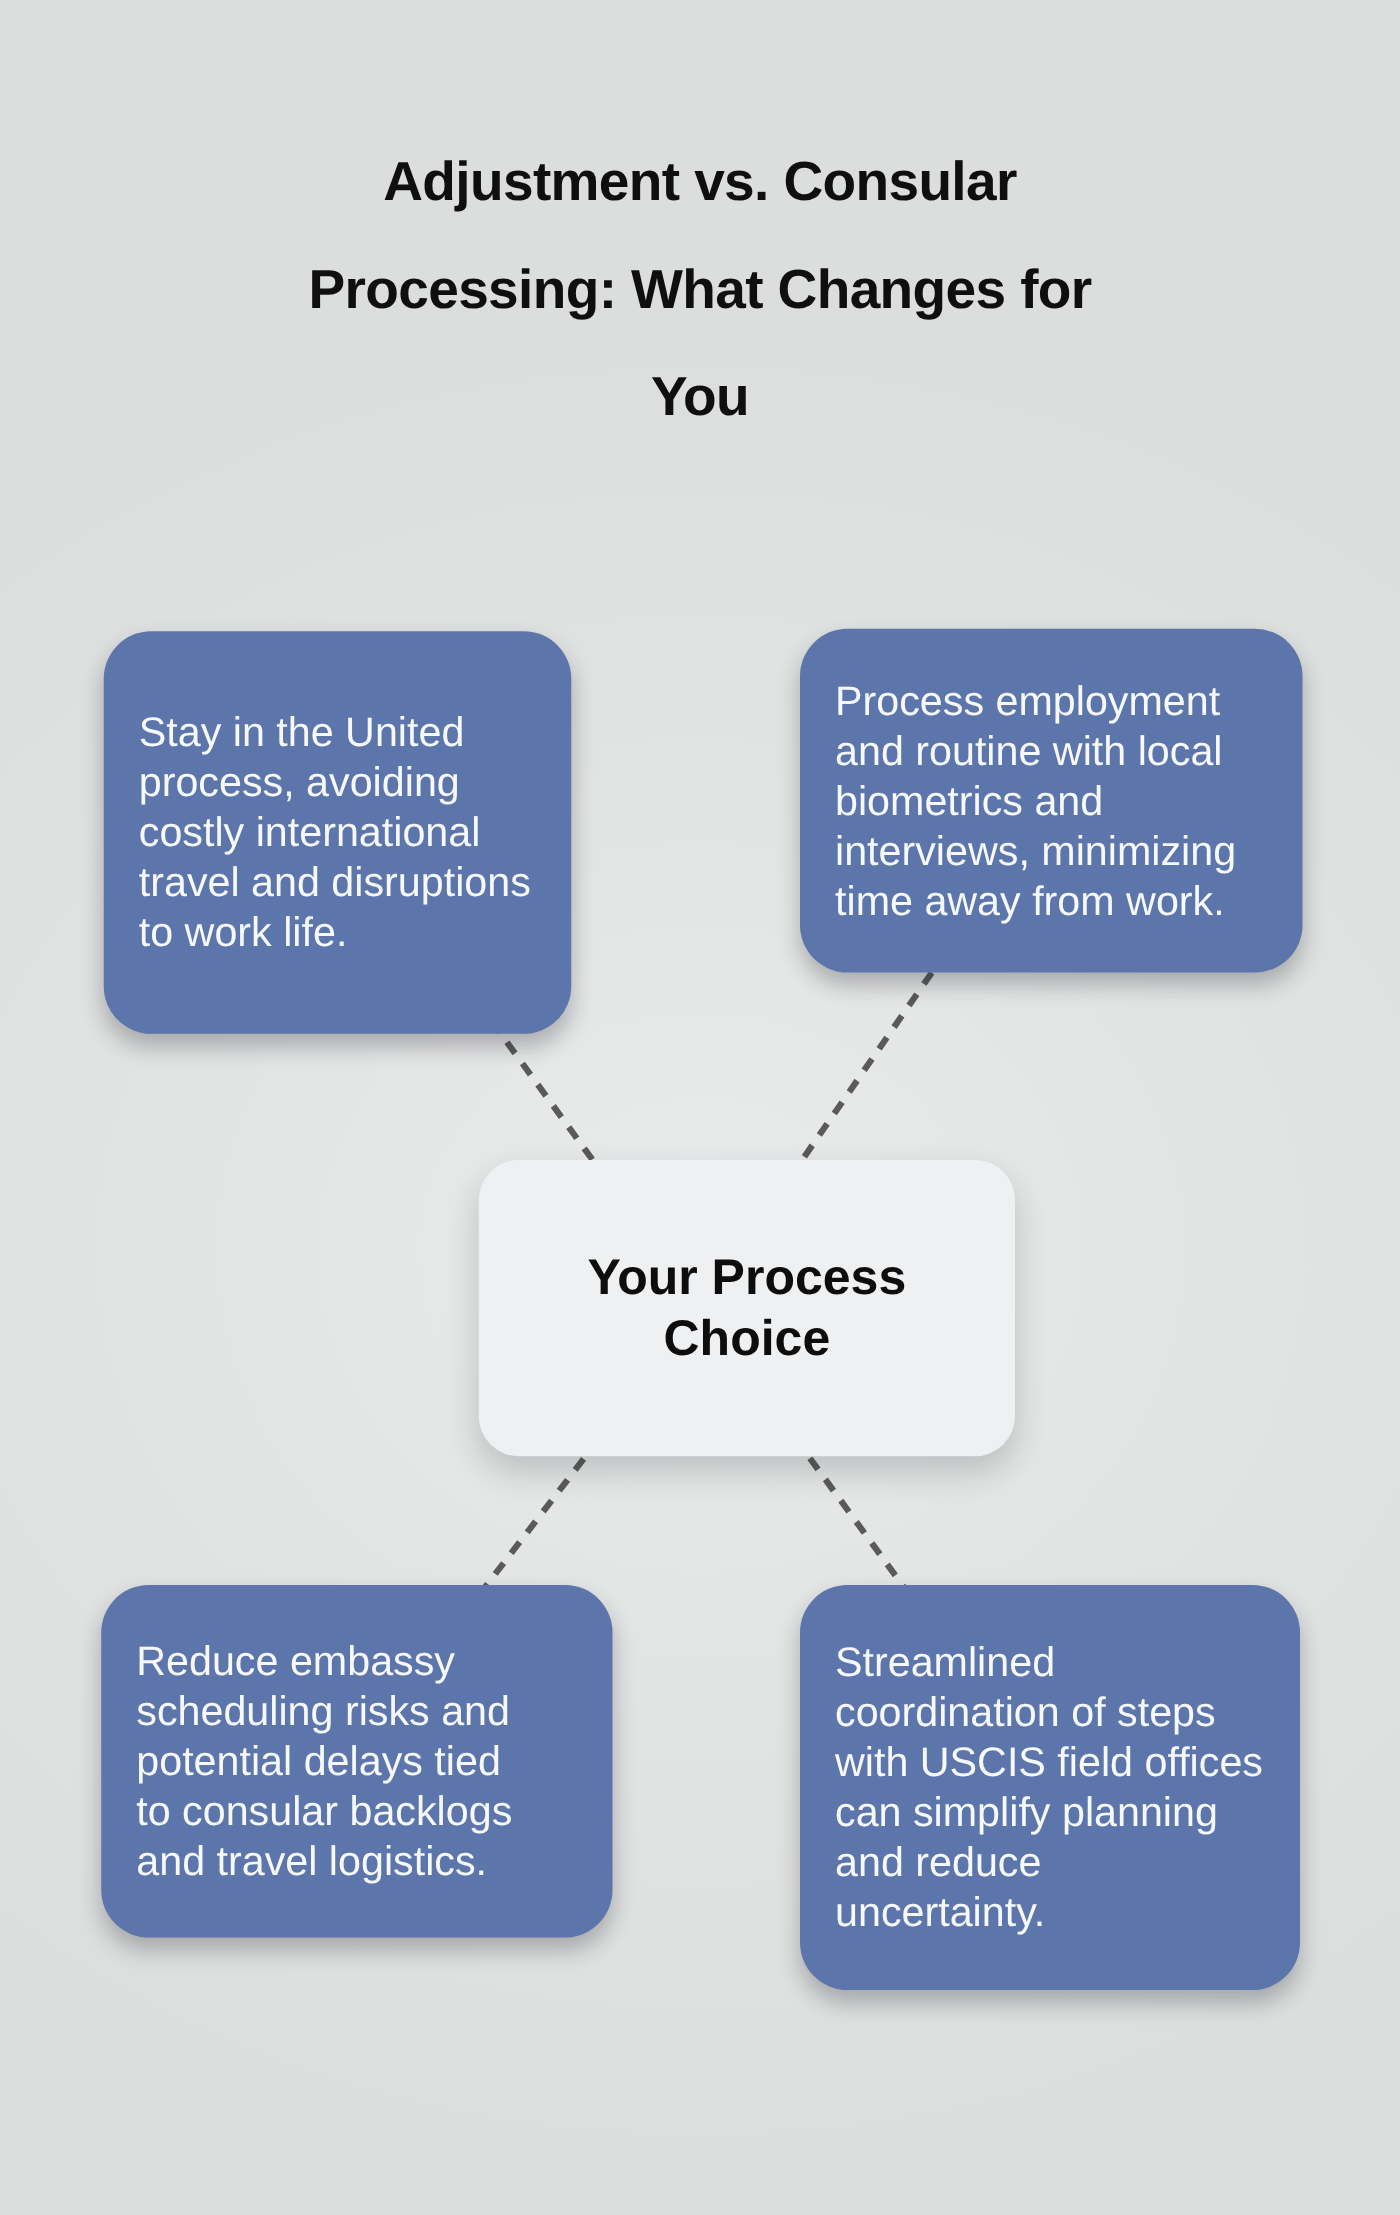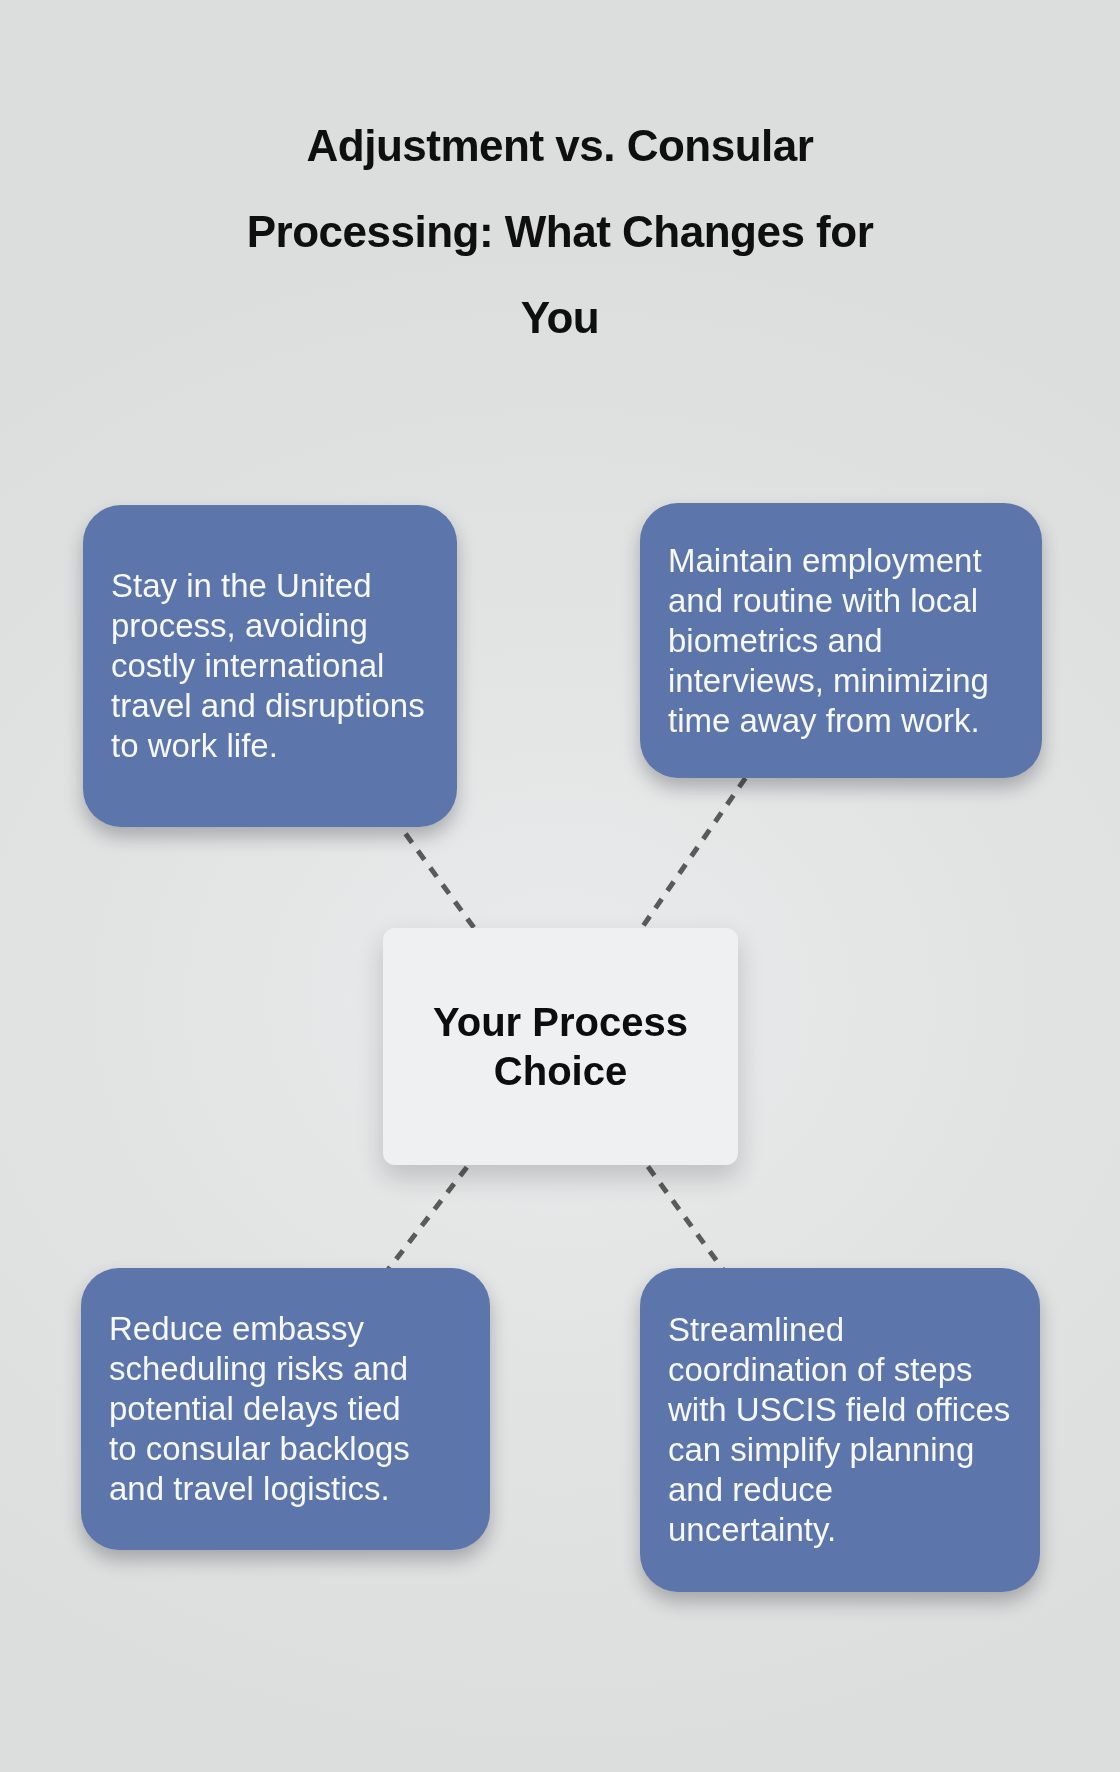--- a/index.html
+++ b/index.html
@@ -34,24 +34,24 @@
     font-size:33px;line-height:40px;
     display:flex;flex-direction:column;justify-content:center;
     padding:0 18px 0 28px;
   }
   .card-tl{left:83px;top:505px;width:374px;height:322px;}
   .card-tr{left:640px;top:503px;width:402px;height:275px;}
   .card-bl{left:81px;top:1268px;width:409px;height:282px;}
   .card-br{left:640px;top:1268px;width:400px;height:324px;}
   .center-node{
     position:absolute;z-index:3;
-    left:383px;top:928px;width:355px;height:237px;
+    left:383px;top:928px;width:429px;height:237px;
     box-sizing:border-box;
     background:#eff0f2;
-    border-radius:12px;
+    border-radius:32px;
     box-shadow:0 12px 26px rgba(30,34,42,0.20);
     display:flex;flex-direction:column;justify-content:center;
     text-align:center;
     font-size:40px;line-height:49px;font-weight:700;
     color:#0d0d0d;
   }
   .line{white-space:nowrap;}
   .title .line{white-space:nowrap;}
 </style>
 </head>
@@ -74,21 +74,21 @@
 
   <div class="card card-tl">
       <div class="line">Stay in the United</div>
       <div class="line">process, avoiding</div>
       <div class="line">costly international</div>
       <div class="line">travel and disruptions</div>
       <div class="line">to work life.</div>
     </div>
 
   <div class="card card-tr">
-      <div class="line">Maintain employment</div>
+      <div class="line">Process employment</div>
       <div class="line">and routine with local</div>
       <div class="line">biometrics and</div>
       <div class="line">interviews, minimizing</div>
       <div class="line">time away from work.</div>
     </div>
 
   <div class="card card-bl">
       <div class="line">Reduce embassy</div>
       <div class="line">scheduling risks and</div>
       <div class="line">potential delays tied</div>

